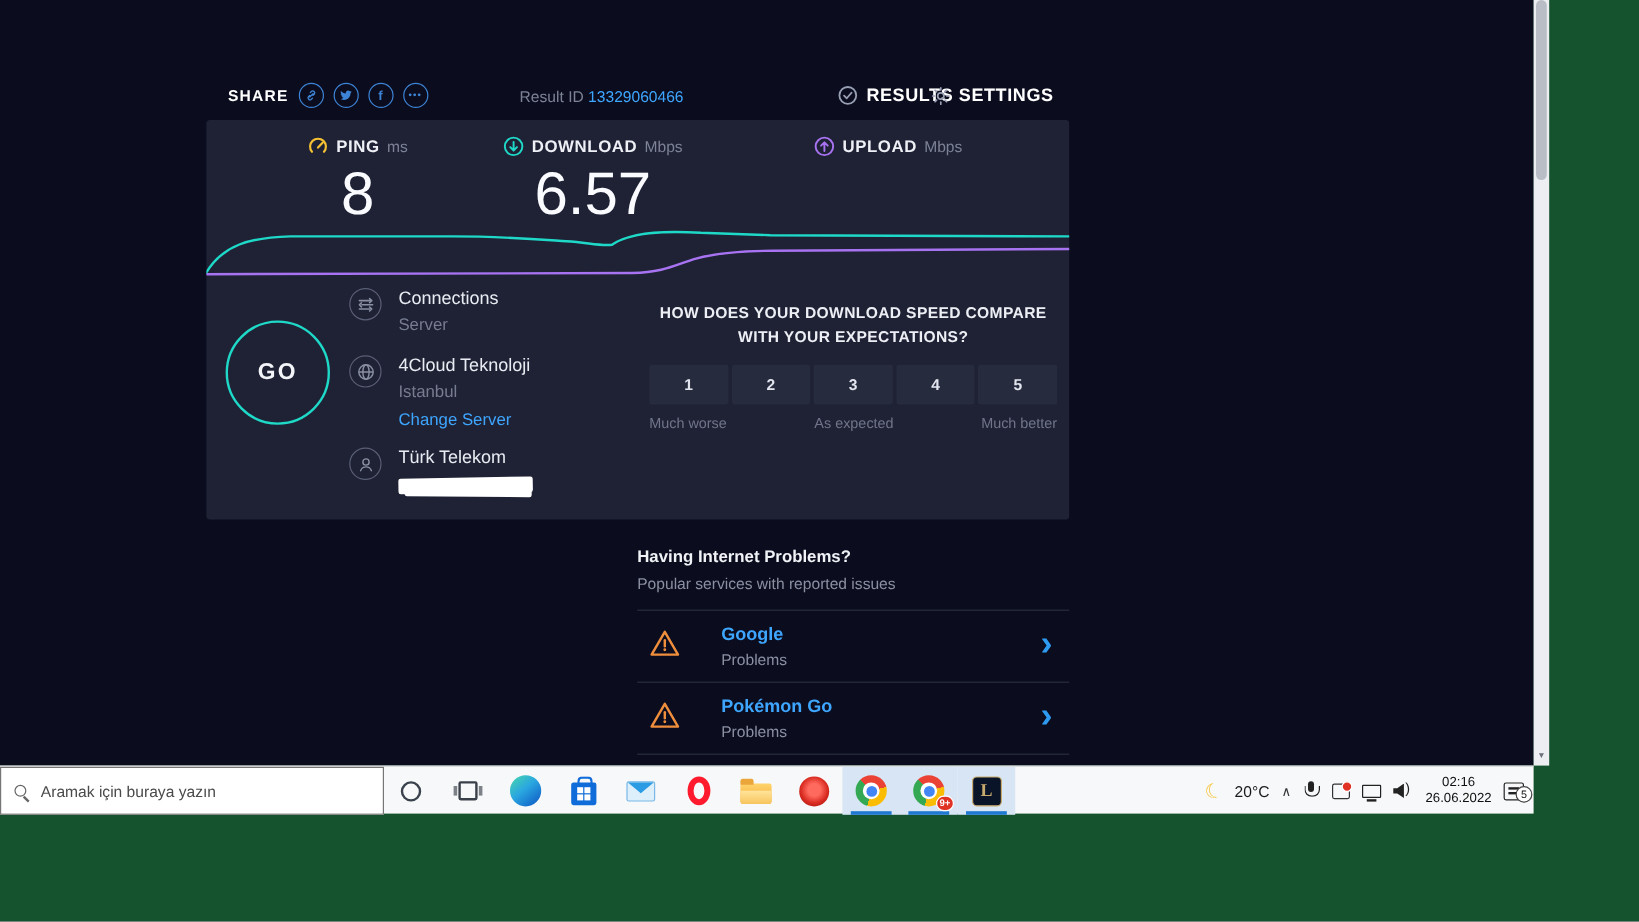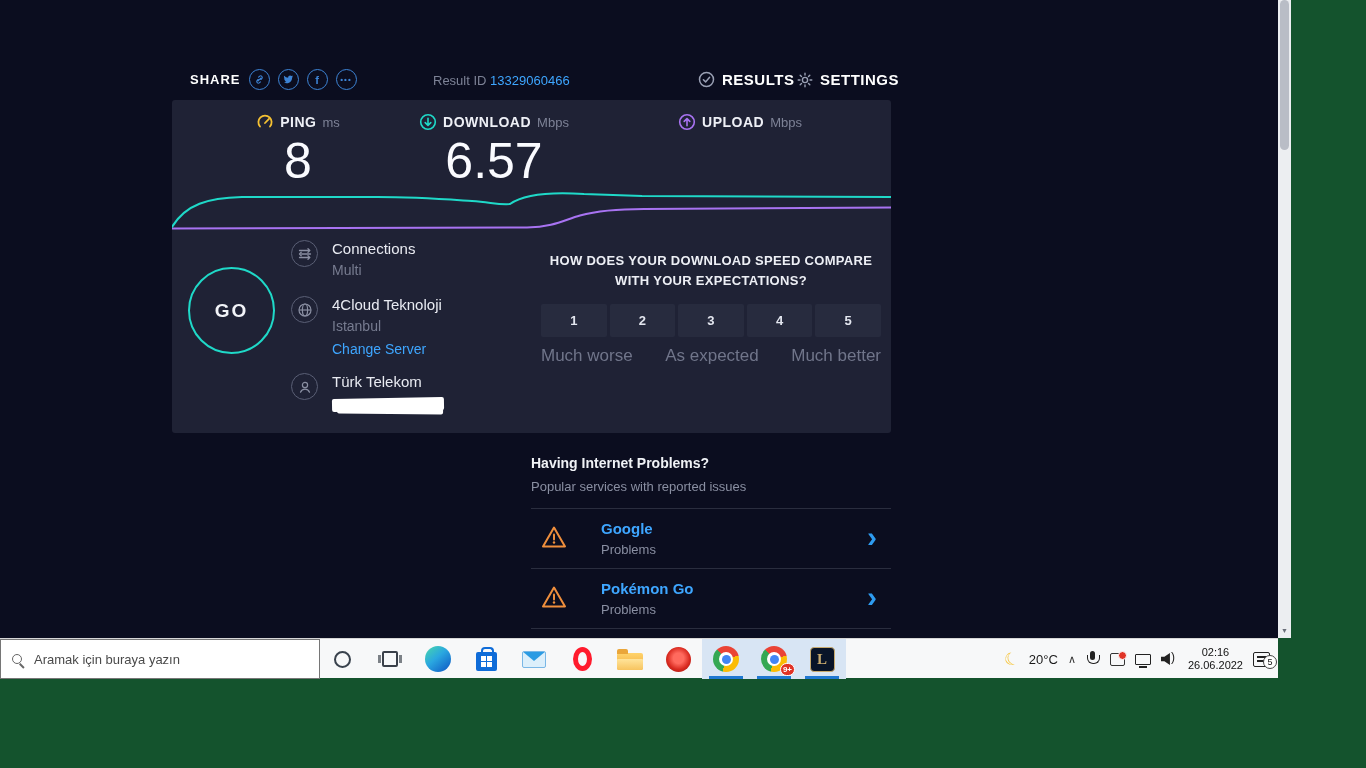--- a/index.html
+++ b/index.html
@@ -15,21 +15,21 @@
               display:flex; align-items:center; justify-content:center; color:#3d84d6;
               font-size:11px; font-weight:bold; cursor:pointer; }
   .share-ic .dots { font-size:8px; letter-spacing:1px; }
 
   .resultid { position:absolute; left:433px; top:73px; font-size:13px; color:#7d8296; }
   .resultid .rid-link { color:#3ea6ff; cursor:pointer; }
 
   .hdr-grp { position:absolute; top:71px; display:flex; align-items:center; gap:7px;
              color:#ffffff; font-weight:bold; font-size:15px; letter-spacing:0.5px; cursor:pointer; }
   .hdr-results { left:698px; }
-  .hdr-settings { left:797px; }
+  .hdr-settings { left:776px; }
 
   .panel { position:absolute; left:172px; top:100px; width:719px; height:333px; background:#1f2235; border-radius:3px; }
 
   .stat { position:absolute; top:13px; text-align:center; }
   .stat-ping { left:46px; width:160px; }
   .stat-dl { left:232px; width:180px; }
   .stat-ul { left:478px; width:180px; }
   .stat .lbl { display:flex; align-items:center; justify-content:center; gap:6px; }
   .stat .name { color:#eef0f6; font-weight:bold; font-size:14px; letter-spacing:0.5px; }
   .stat .unit { color:#7d8296; font-size:13px; }
@@ -51,21 +51,21 @@
   .redact { margin-top:8px; width:112px; height:13px; background:#ffffff; border-radius:2px;
             transform:rotate(-1deg); position:relative; }
   .redact::after { content:''; position:absolute; left:5px; top:8px; width:106px; height:8px;
                    background:#ffffff; transform:rotate(1.5deg); border-radius:2px; }
 
   .rating { position:absolute; left:369px; top:151px; width:340px; }
   .rq { text-align:center; color:#edeff5; font-weight:bold; font-size:13px; line-height:20px; letter-spacing:0.3px; }
   .ropts { display:flex; gap:3px; margin-top:13px; }
   .ropt { flex:1; height:33px; background:#272b3e; color:#e3e6ef; font-size:13px; font-weight:bold;
           display:flex; align-items:center; justify-content:center; border-radius:2px; cursor:pointer; }
-  .rlabels { display:flex; justify-content:space-between; margin-top:9px; font-size:17px; color:#70758a; }
+  .rlabels { display:flex; justify-content:space-between; margin-top:9px; font-size:12px; color:#70758a; }
 
   .prob { position:absolute; left:531px; top:455px; width:360px; }
   .prob-title { font-size:14px; font-weight:bold; color:#f0f2f6; }
   .prob-sub { font-size:13px; color:#8a8fa2; margin-top:8px; }
   .prob-list { margin-top:14px; border-top:1px solid #2a2d3e; }
   .prob-row { display:flex; align-items:center; height:60px; border-bottom:1px solid #2a2d3e; position:relative; cursor:pointer; }
   .warn { margin-left:10px; flex:none; }
   .prob-texts { margin-left:34px; }
   .prob-name { font-size:15px; font-weight:bold; color:#3ea6ff; }
   .prob-status { font-size:13px; color:#8a8fa2; margin-top:5px; }
@@ -234,21 +234,21 @@
 
       <div class="conn-row conn-r1">
         <span class="conn-ic">
           <svg width="16" height="16" viewBox="0 0 16 16">
               <path d="M2.5 4.5h9 M4.5 8h9 M2.5 11.5h9" stroke="#8a8fa2" stroke-width="1.3" stroke-linecap="round"></path>
               <path d="M11 2.8 12.8 4.5 11 6.2 M4.2 6.3 2.5 8 4.2 9.7 M11 9.8 12.8 11.5 11 13.2" fill="none" stroke="#8a8fa2" stroke-width="1.3" stroke-linecap="round" stroke-linejoin="round"></path>
             </svg>
         </span>
         <div>
           <div class="conn-name">Connections</div>
-          <div class="conn-sub">Multi</div>
+          <div class="conn-sub">Server</div>
         </div>
       </div>
 
       <div class="conn-row conn-r2">
         <span class="conn-ic">
           <svg width="16" height="16" viewBox="0 0 16 16">
               <circle cx="8" cy="8" r="6" fill="none" stroke="#8a8fa2" stroke-width="1.2"></circle>
               <ellipse cx="8" cy="8" rx="2.6" ry="6" fill="none" stroke="#8a8fa2" stroke-width="1.2"></ellipse>
               <path d="M2 8h12" stroke="#8a8fa2" stroke-width="1.2"></path>
             </svg>

